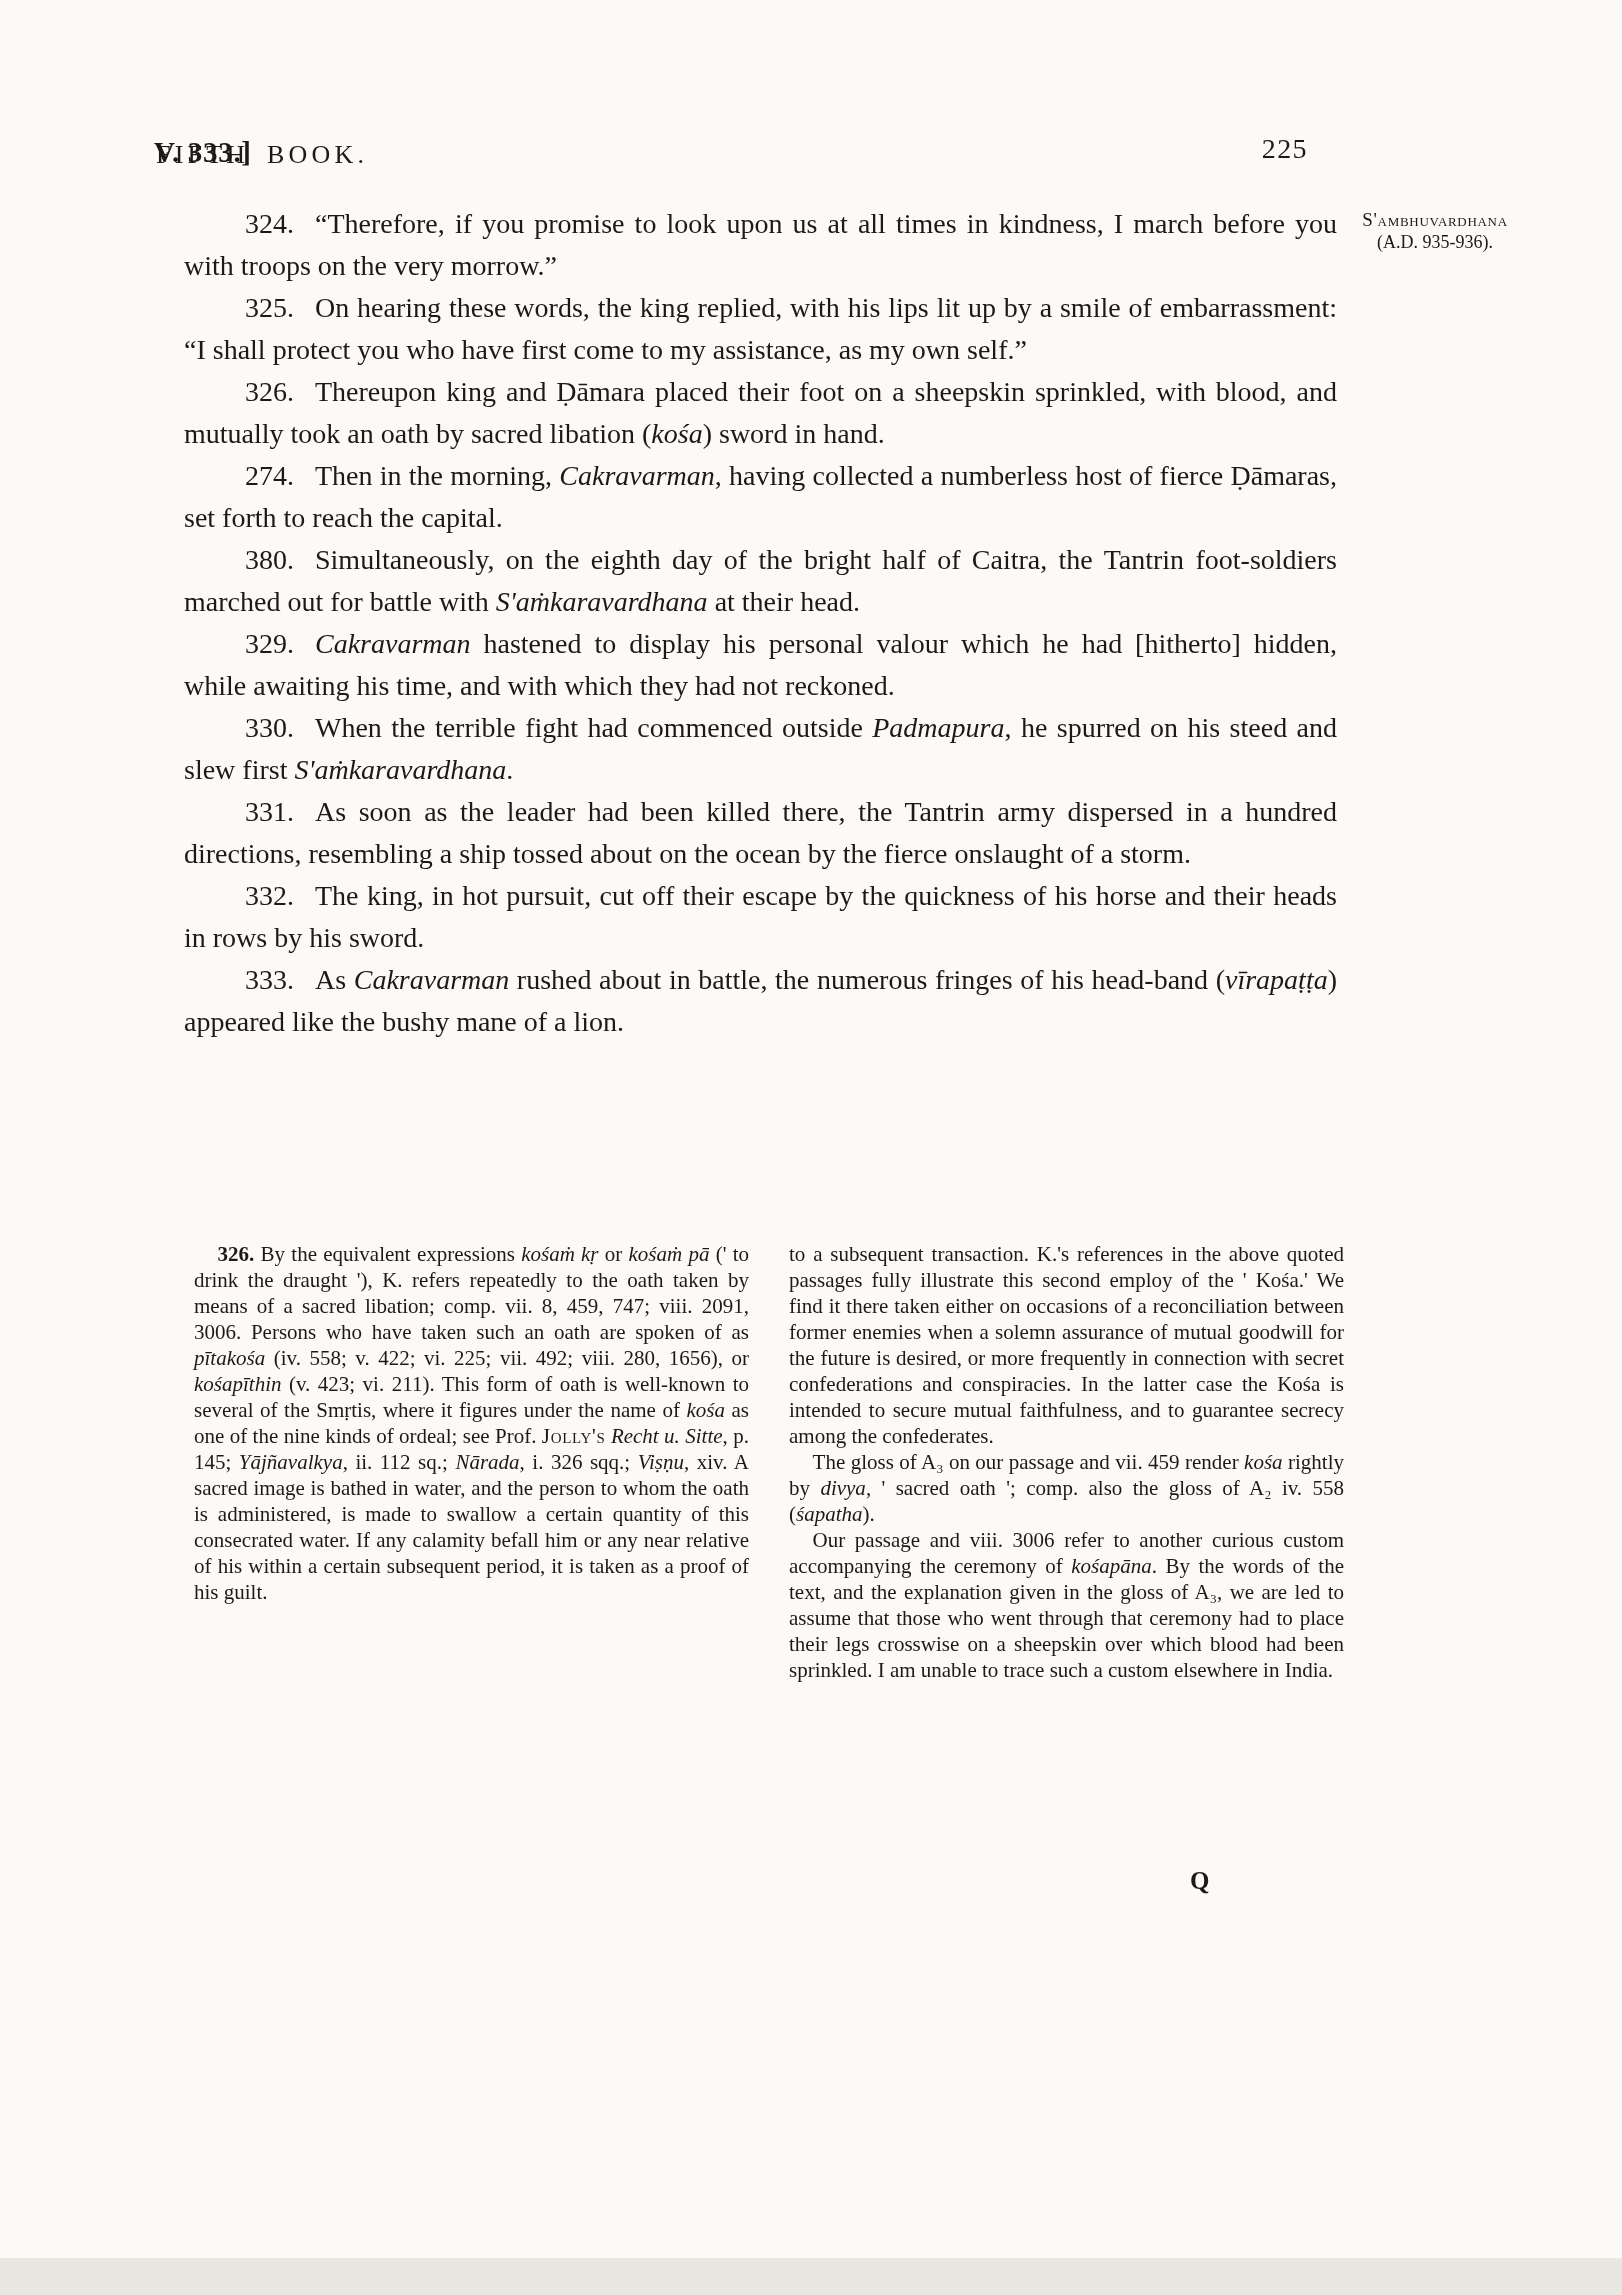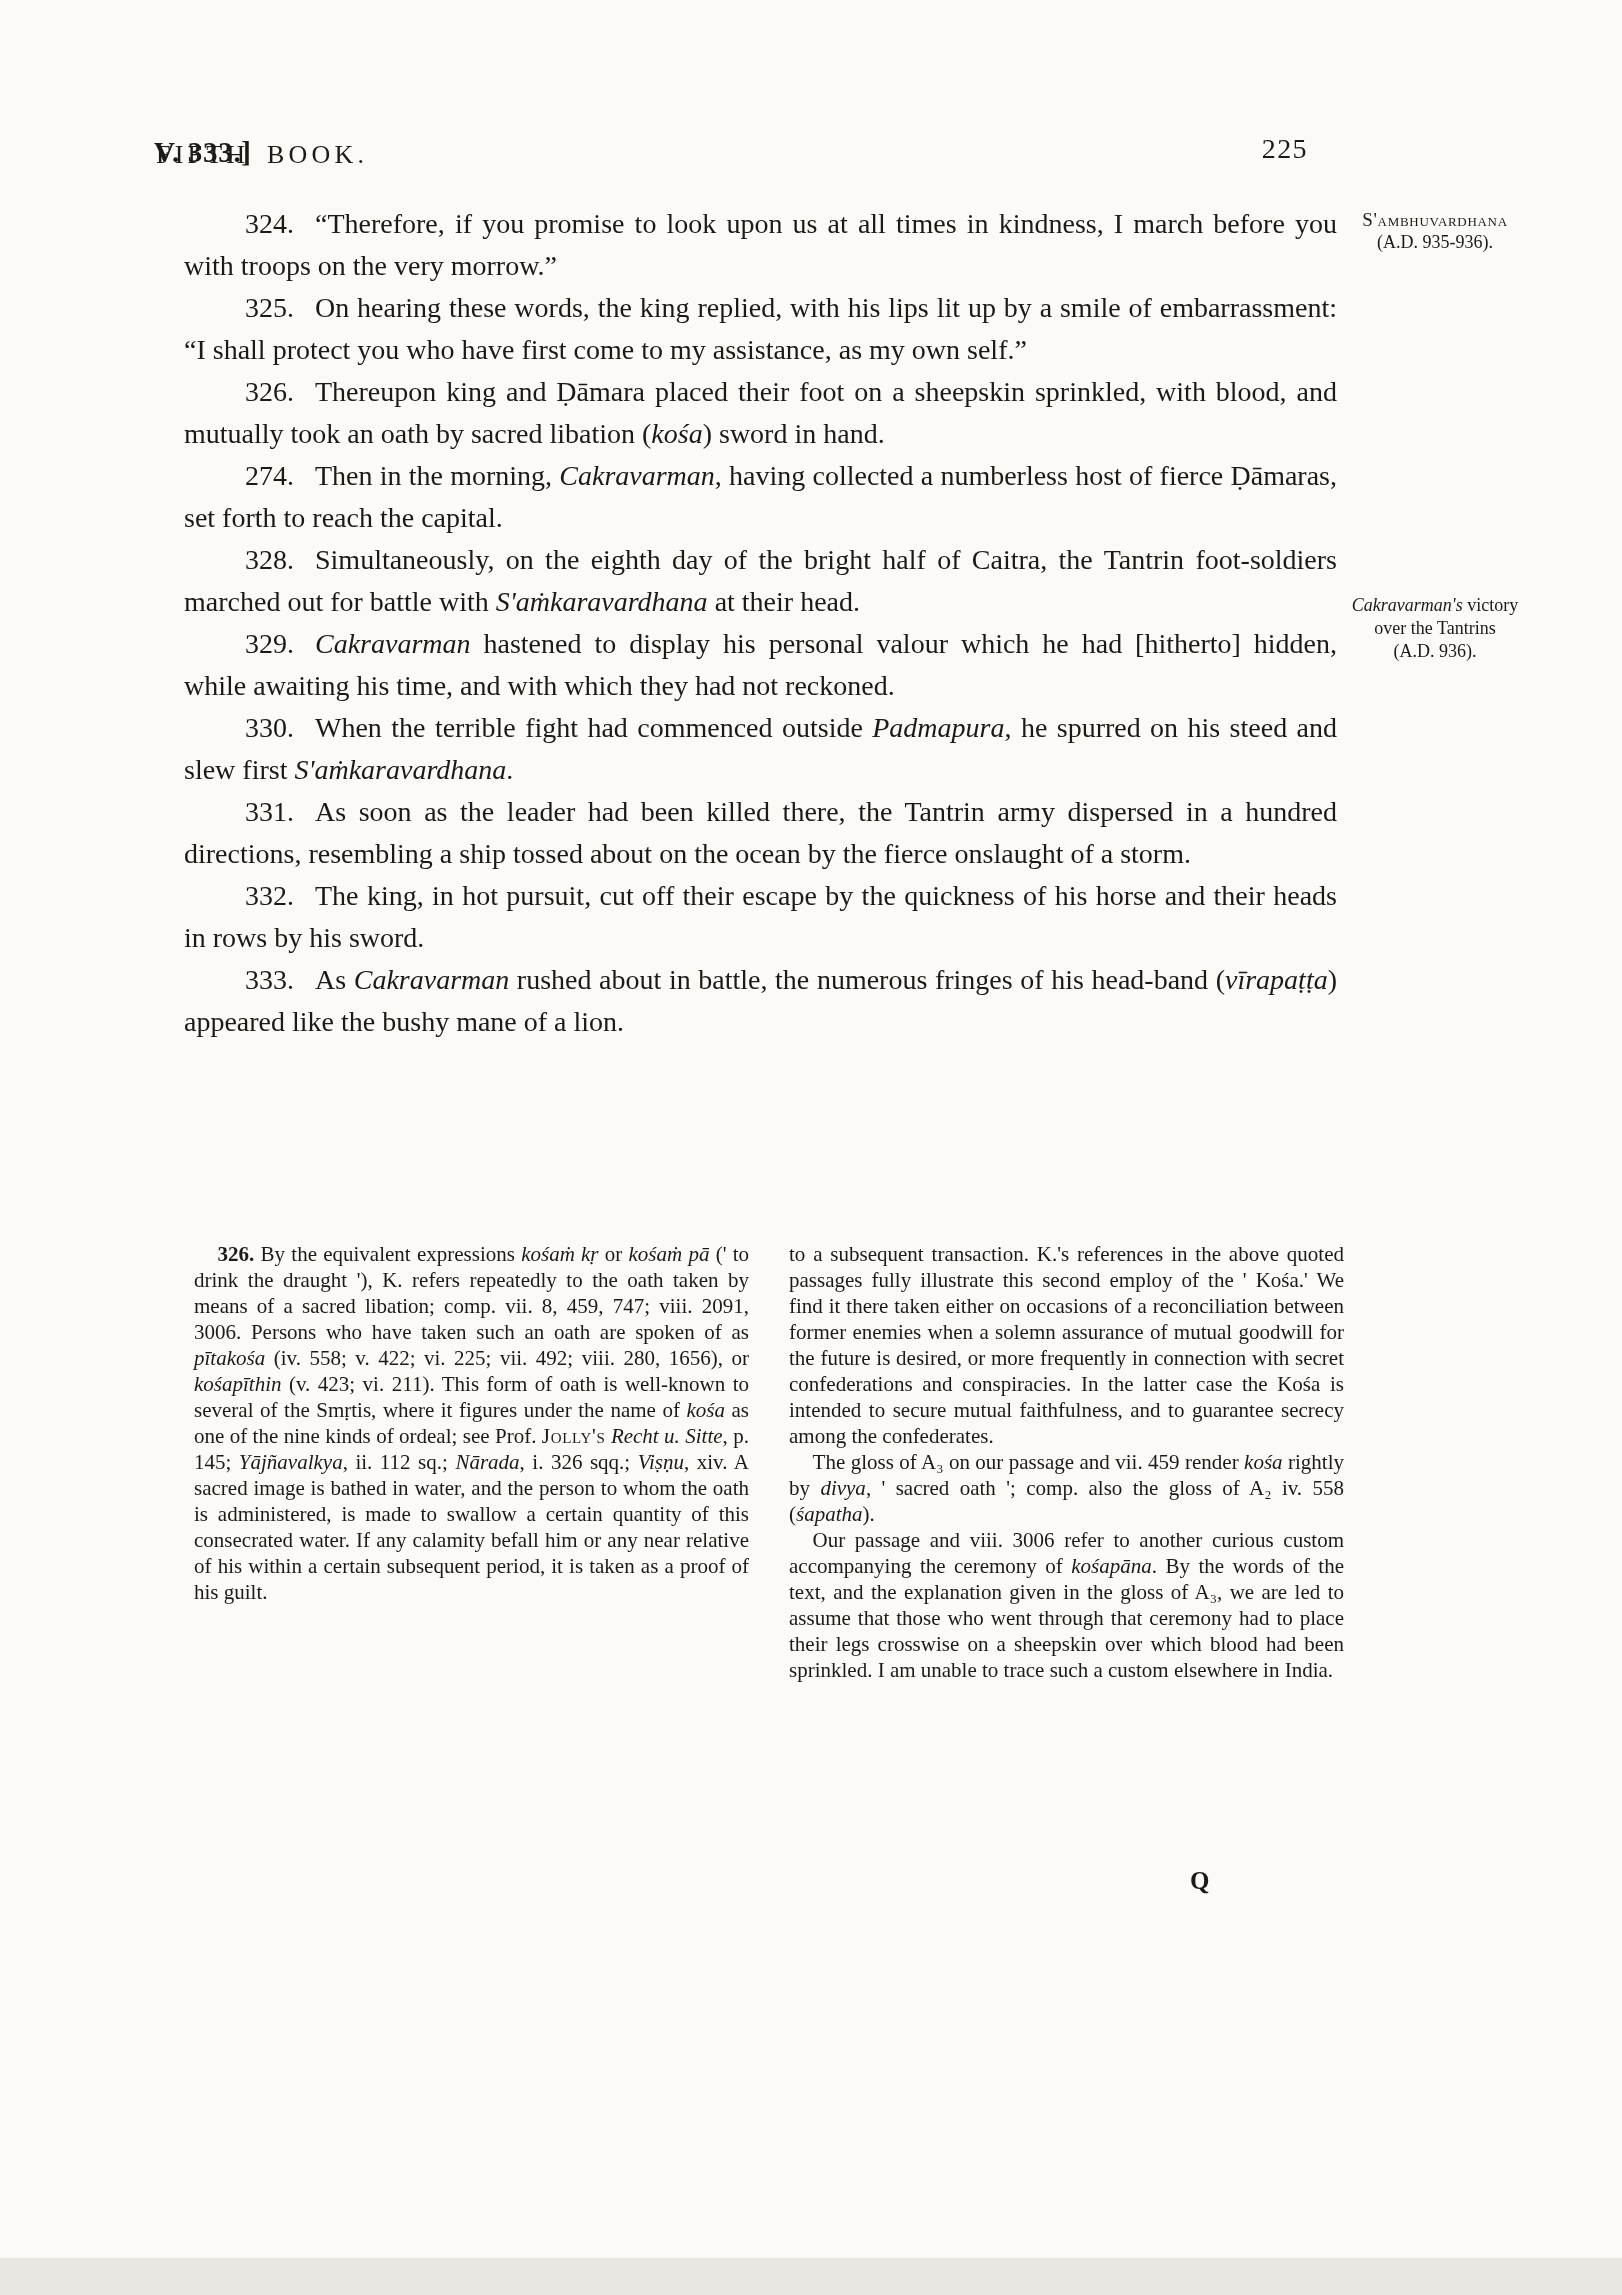--- a/index.html
+++ b/index.html
@@ -54,38 +54,33 @@
 
   <div class="h-left">V. 333.]</div>
   <div class="h-center">FIFTH BOOK.</div>
   <div class="h-right">225</div>
 
   <div class="main-text">
     <p class="verse"><span class="vnum">324.</span><span>“Therefore, if you promise to look upon us at all times in kindness, I march before you with troops on the very morrow.”</span></p>
     <p class="verse"><span class="vnum">325.</span><span>On hearing these words, the king replied, with his lips lit up by a smile of embarrassment: “I shall protect you who have first come to my assistance, as my own self.”</span></p>
     <p class="verse"><span class="vnum">326.</span><span>Thereupon king and Ḍāmara placed their foot on a sheepskin sprinkled, with blood, and mutually took an oath by sacred libation (<span class="it">kośa</span>) sword in hand.</span></p>
     <p class="verse"><span class="vnum">274.</span><span>Then in the morning, <span class="it">Cakravarman</span>, having collected a numberless host of fierce Ḍāmaras, set forth to reach the capital.</span></p>
-    <p class="verse"><span class="vnum">328.</span><span>Simultaneously, on the eighth day of the bright half of Caitra, the Tantrin foot-soldiers marched out for battle with <span class="it">S'aṁkaravardhana</span> at their head.</span></p>
+    <p class="verse"><span class="vnum">380.</span><span>Simultaneously, on the eighth day of the bright half of Caitra, the Tantrin foot-soldiers marched out for battle with <span class="it">S'aṁkaravardhana</span> at their head.</span></p>
     <p class="verse"><span class="vnum">329.</span><span><span class="it">Cakravarman</span> hastened to display his personal valour which he had [hitherto] hidden, while awaiting his time, and with which they had not reckoned.</span></p>
     <p class="verse"><span class="vnum">330.</span><span>When the terrible fight had commenced outside <span class="it">Padmapura</span>, he spurred on his steed and slew first <span class="it">S'aṁkaravardhana</span>.</span></p>
     <p class="verse"><span class="vnum">331.</span><span>As soon as the leader had been killed there, the Tantrin army dispersed in a hundred directions, resembling a ship tossed about on the ocean by the fierce onslaught of a storm.</span></p>
     <p class="verse"><span class="vnum">332.</span><span>The king, in hot pursuit, cut off their escape by the quickness of his horse and their heads in rows by his sword.</span></p>
     <p class="verse"><span class="vnum">333.</span><span>As <span class="it">Cakravarman</span> rushed about in battle, the numerous fringes of his head-band (<span class="it">vīrapaṭṭa</span>) appeared like the bushy mane of a lion.</span></p>
   </div>
 
   <div class="margin-note note-1">
     <div class="mn-line mn-caps"><span class="sc">S'ambhuvardhana</span></div>
     <div class="mn-line">(A.D. 935-936).</div>
   </div>
 
-  <div class="margin-note note-2">
-    <div class="mn-line"><span class="it">Cakravarman's</span> victory</div>
-    <div class="mn-line">over the Tantrins</div>
-    <div class="mn-line">(A.D. 936).</div>
-  </div>
 
   <div class="footnotes">
     <div class="fn-col">
       <p class="fn indent"><span class="b">326.</span> By the equivalent expressions <span class="it">kośaṁ kṛ</span> or <span class="it">kośaṁ pā</span> (' to drink the draught '), K. refers repeatedly to the oath taken by means of a sacred libation; comp. vii. 8, 459, 747; viii. 2091, 3006.  Persons who have taken such an oath are spoken of as <span class="it">pītakośa</span> (iv. 558; v. 422; vi. 225; vii. 492; viii. 280, 1656), or <span class="it">kośapīthin</span> (v. 423; vi. 211).  This form of oath is well-known to several of the Smṛtis, where it figures under the name of <span class="it">kośa</span> as one of the nine kinds of ordeal; see Prof. <span class="sc">Jolly's</span> <span class="it">Recht u. Sitte</span>, p. 145; <span class="it">Yājñavalkya</span>, ii. 112 sq.; <span class="it">Nārada</span>, i. 326 sqq.; <span class="it">Viṣṇu</span>, xiv.  A sacred image is bathed in water, and the person to whom the oath is administered, is made to swallow a certain quantity of this consecrated water.  If any calamity befall him or any near relative of his within a certain subsequent period, it is taken as a proof of his guilt.</p>
     </div>
     <div class="fn-col">
       <p class="fn">to a subsequent transaction.  K.'s references in the above quoted passages fully illustrate this second employ of the ' Kośa.'  We find it there taken either on occasions of a reconciliation between former enemies when a solemn assurance of mutual goodwill for the future is desired, or more frequently in connection with secret confederations and conspiracies.  In the latter case the Kośa is intended to secure mutual faithfulness, and to guarantee secrecy among the confederates.</p>
       <p class="fn indent">The gloss of A₃ on our passage and vii. 459 render <span class="it">kośa</span> rightly by <span class="it">divya</span>, ' sacred oath '; comp. also the gloss of A₂ iv. 558 (<span class="it">śapatha</span>).</p>
       <p class="fn indent">Our passage and viii. 3006 refer to another curious custom accompanying the ceremony of <span class="it">kośapāna</span>.  By the words of the text, and the explanation given in the gloss of A₃, we are led to assume that those who went through that ceremony had to place their legs crosswise on a sheepskin over which blood had been sprinkled.  I am unable to trace such a custom elsewhere in India.</p>
     </div>

